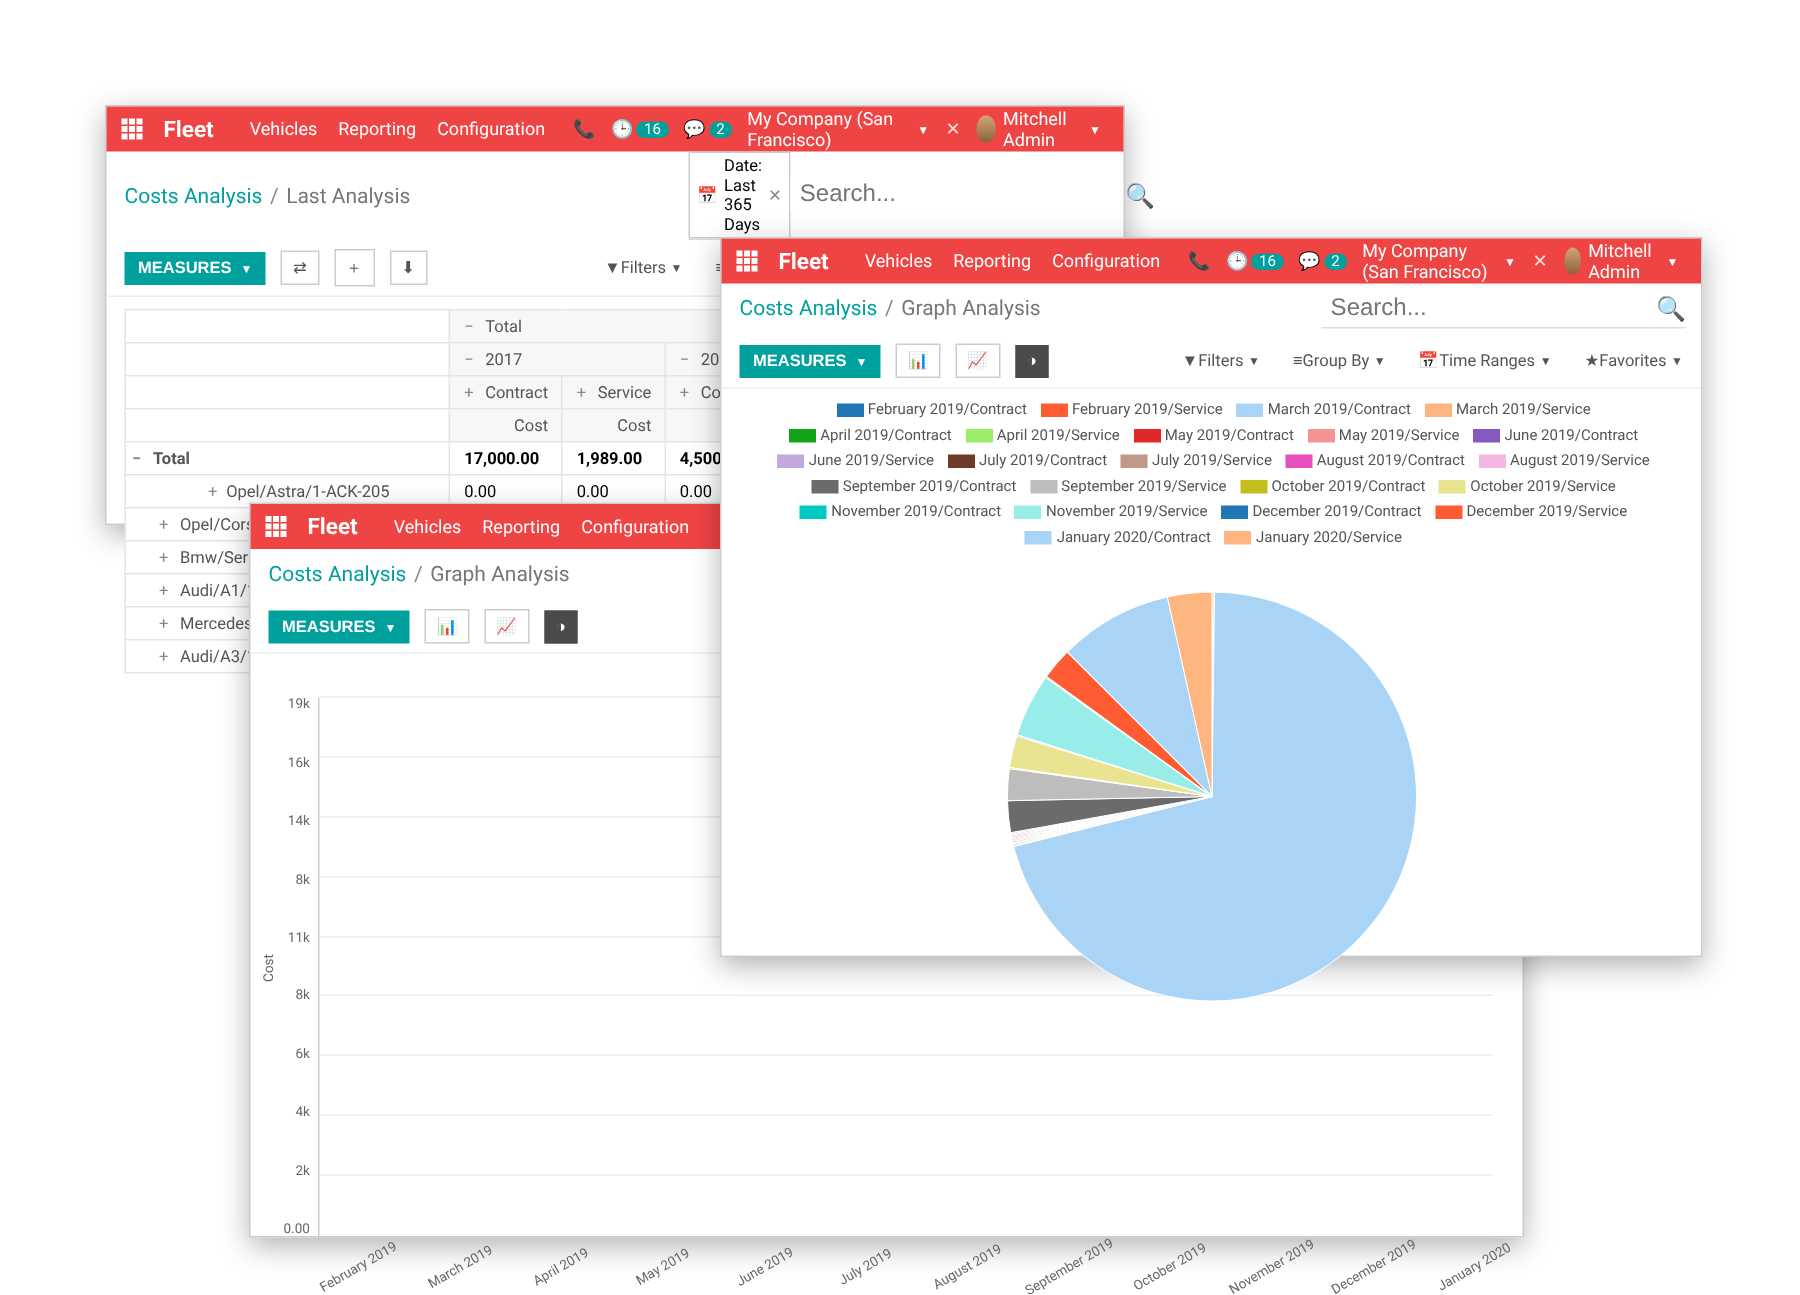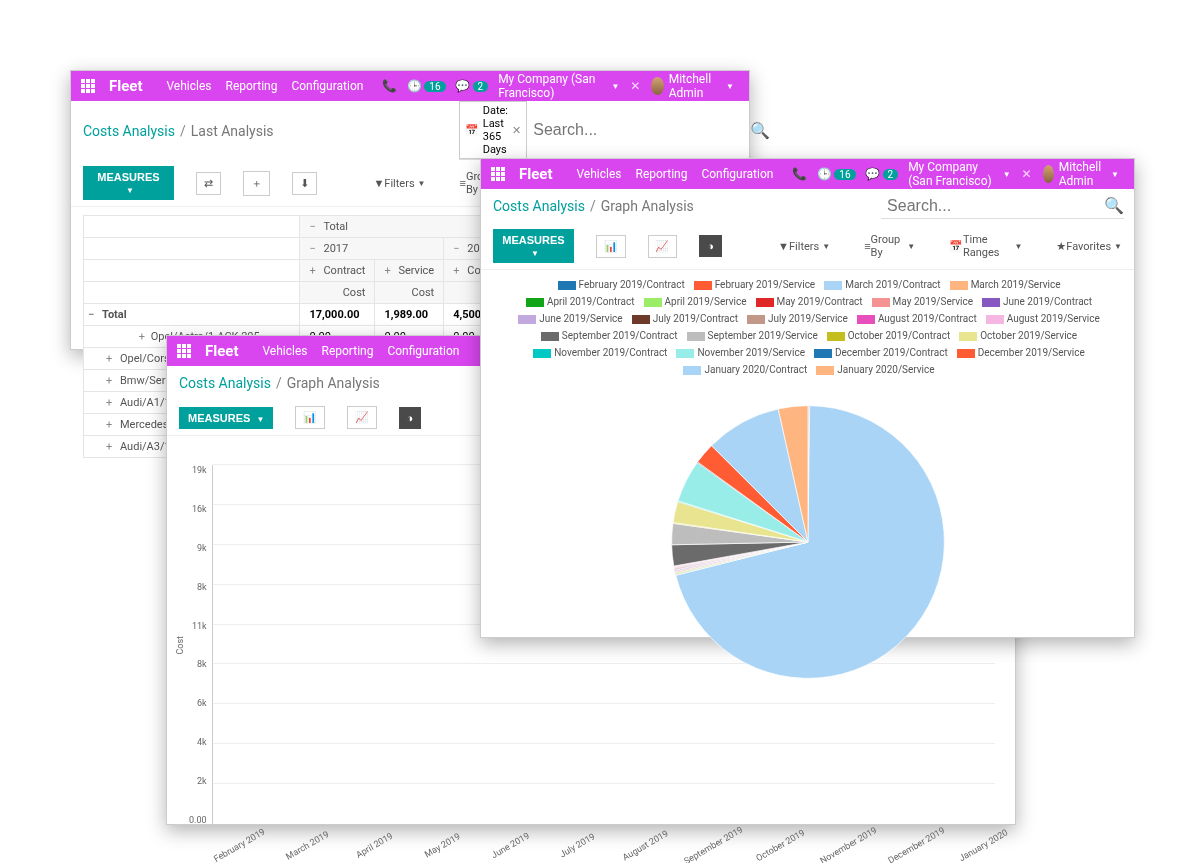--- a/index.html
+++ b/index.html
@@ -1,38 +1,38 @@
 <!DOCTYPE html>
 <html><head>
 <meta charset="utf-8">
 <style>
 * { box-sizing: border-box; margin: 0; padding: 0; }
 body { font-family: -apple-system, BlinkMacSystemFont, "Segoe UI", Roboto, sans-serif; background: #fff; width: 1200px; height: 863px; position: relative; overflow: hidden; }
 .window { position: absolute; background: #fff; box-shadow: 0 6px 18px rgba(0,0,0,0.3); border: 1px solid #ccc; }
-.navbar { background: #d946ef; color: #fff; height: 30px; display: flex; align-items: center; padding: 0 10px; font-size: 12px; }
+.navbar { background: #ef4444; color: #fff; height: 30px; display: flex; align-items: center; padding: 0 10px; font-size: 12px; }
 .navbar .apps { width: 14px; height: 14px; display: grid; grid-template-columns: repeat(3,4px); grid-template-rows: repeat(3,4px); gap: 1px; margin-right: 14px; cursor: pointer; }
 .navbar .apps span { background: #fff; }
 .navbar .brand { font-weight: bold; font-size: 15px; margin-right: 24px; }
 .navbar .link { margin-right: 14px; cursor: pointer; }
 .navbar .spacer { flex: 1; }
 .navbar .icon { margin: 0 5px; cursor: pointer; display: flex; align-items: center; }
 .badge { background: #00A09D; color: #fff; border-radius: 7px; padding: 0 5px; font-size: 10px; margin-left: 2px; }
 .avatar { width: 18px; height: 18px; border-radius: 50%; background: linear-gradient(#d4a373,#8b6341); margin-right: 5px; display: inline-block; }
 .caret { font-size: 8px; margin-left: 3px; }
 .close-x { margin: 0 6px; cursor: pointer; opacity: 0.8; }
 .crumbs { padding: 9px 12px; font-size: 14px; display: flex; align-items: center; }
 .crumbs .root { color: #00A09D; cursor: pointer; }
 .crumbs .sep { color: #888; margin: 0 5px; }
 .crumbs .leaf { color: #777; }
 .search-tag { border: 1px solid #ccc; padding: 2px 5px; display: inline-flex; align-items: center; font-size: 11px; }
 .search-tag .cal { color: #00A09D; margin-right: 4px; }
 .search-input { border: none; outline: none; padding: 3px 6px; font-size: 16px; flex: 1; }
 .search-box { border-bottom: 1px solid #ddd; display: flex; align-items: center; flex: 1; }
 .search-mag { color: #888; margin-left: 4px; cursor: pointer; }
-.toolbar { display: flex; align-items: center; padding: 6px 12px; gap: 22px; border-bottom: 1px solid #eee; }
+.toolbar { display: flex; align-items: center; padding: 6px 12px; gap: 10px; border-bottom: 1px solid #eee; }
 .measures { background: #00A09D; color: #fff; font-size: 11px; padding: 5px 9px; border: none; cursor: pointer; font-weight: bold; }
 .tbtn { background: #fff; border: 1px solid #ccc; padding: 4px 7px; font-size: 11px; cursor: pointer; display: inline-flex; align-items: center; color: #555; }
 .tbtn.dark { background: #4a4a4a; color: #fff; border-color: #4a4a4a; }
 .filter-opt { font-size: 11px; color: #555; cursor: pointer; margin-left: 12px; display: inline-flex; align-items: center; }
 .filter-opt::before { margin-right: 3px; }
 .pivot { font-size: 11px; border-collapse: collapse; margin: 8px 12px; }
 .pivot td, .pivot th { padding: 4px 9px; border: 1px solid #e5e5e5; text-align: left; white-space: nowrap; }
 .pivot th { background: #f7f7f7; font-weight: normal; text-align: left; color: #555; }
 .pivot .rowh { text-align: left; background: #fff; }
 .pivot .exp { color: #888; margin-right: 4px; display: inline-block; width: 10px; cursor: pointer; }
@@ -237,21 +237,21 @@
     <button class="tbtn dark">◑</button>
   </div>
   <div class="bar-legend">
     <span class="sw" style="background:#1f77b4"></span><span>Contract</span>
   </div>
   <div class="bar-wrap">
     <div class="bar-ylabel">Cost</div>
     <div class="bar-yaxis" id="bar-yaxis">
         <div>19k</div>
         <div>16k</div>
-        <div>9k</div>
+        <div>14k</div>
         <div>8k</div>
         <div>11k</div>
         <div>8k</div>
         <div>6k</div>
         <div>4k</div>
         <div>2k</div>
         <div>0.00</div>
       </div>
     <div class="bar-area" id="bar-area">
         <div class="grid" style="bottom: 11.1111%;"></div>

